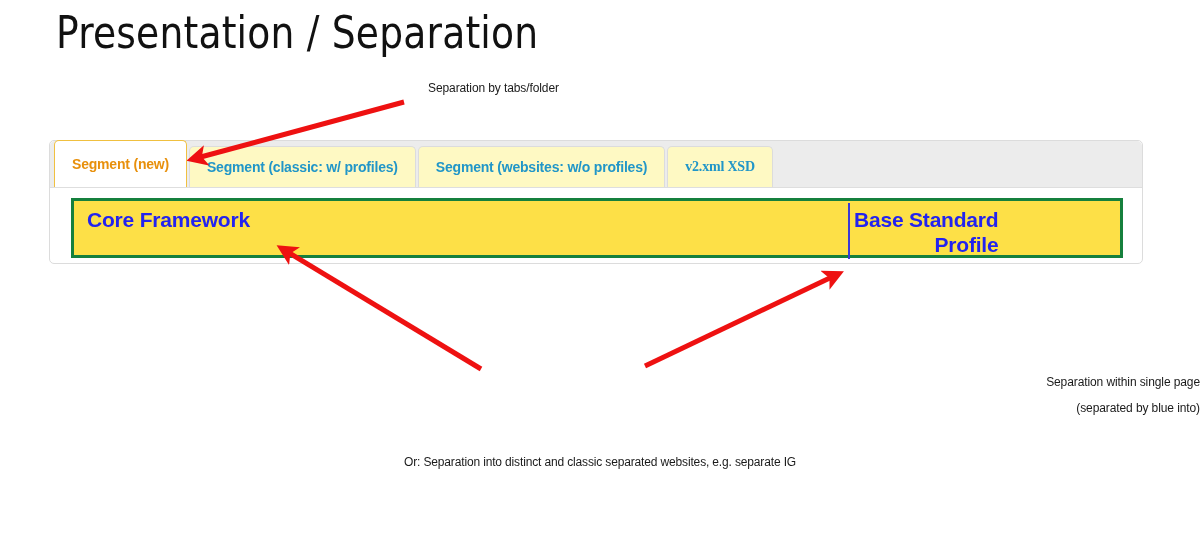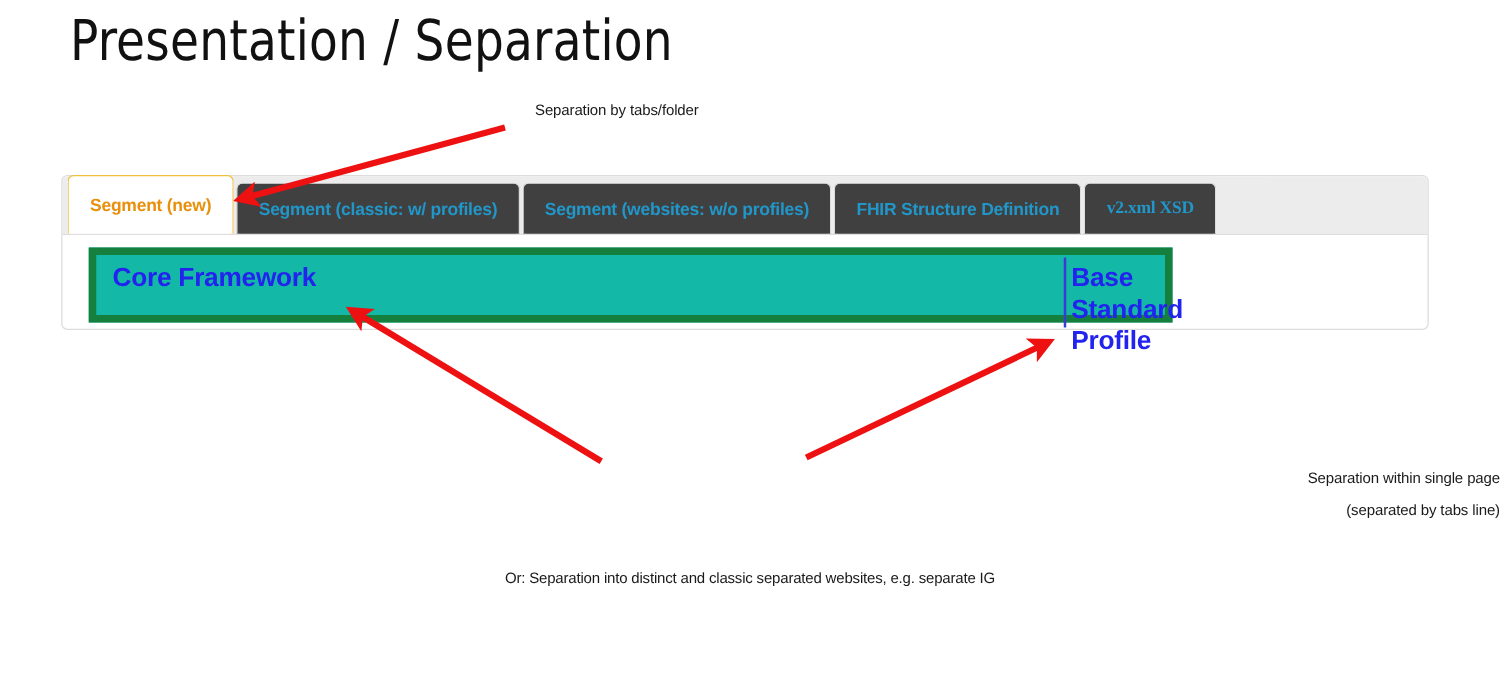--- a/index.html
+++ b/index.html
@@ -68,20 +68,21 @@
   #tab-widget {
     position: absolute;
     left: 49px;
     top: 140px;
     width: 1094px;
     height: 124px;
     background: #ffffff;
     border: 1px solid #dcdcdc;
     border-radius: 5px;
     box-sizing: border-box;
+    text-align: right;
   }
 
   #tab-strip {
     position: absolute;
     left: 0; top: 0;
     right: 0;
     height: 47px;
     background: #ececec;
     border-radius: 5px 5px 0 0;
     border-bottom: 1px solid #dedede;
@@ -96,21 +97,21 @@
     height: 41px;
     margin-top: 0;
     padding: 0 17px;
     display: flex;
     align-items: center;
     justify-content: center;
     font-size: 14px;
     font-weight: bold;
     letter-spacing: -0.2px;
     white-space: nowrap;
-    background: #404040;
+    background: #fef9c3;
     color: #2196c8;
     border: 1px solid #dcdcdc;
     border-bottom: none;
     border-radius: 5px 5px 0 0;
     box-sizing: border-box;
     margin-right: 2px;
   }
   .tab.active {
     background: #ffffff;
     color: #e8900c;
@@ -118,24 +119,24 @@
     height: 47px;
     margin-top: 0;
     z-index: 3;
   }
 
   
   #content-panel {
     position: absolute;
     left: 21px;
     top: 57px;
-    width: 867px;
+    width: 1052px;
     height: 60px;
-    background: #14b8a6;
-    border: 6px solid #15803d;
+    background: #fde047;
+    border: 3px solid #15803d;
     box-sizing: border-box;
   }
 
   .panel-heading {
     position: absolute;
     font-size: 21px;
     font-weight: bold;
     color: #2323ef;
     line-height: 25px;
     letter-spacing: -0.2px;
@@ -155,39 +156,36 @@
 </style>
 </head>
 <body>
 
 <div id="slide-title">Presentation / Separation</div>
 
 <div class="caption" id="caption-tabs">Separation by tabs/folder</div>
 
 <div class="caption" id="caption-single-page">
   <span class="cap-line">Separation within single page</span>
-  <span class="cap-line">(separated by tabs line)</span>
+  <span class="cap-line">(separated by blue into)</span>
 </div>
 
 <div class="caption" id="caption-websites">Or: Separation into distinct and classic separated websites, e.g.  separate IG</div>
 
 <div id="tab-widget">
 
   <div id="tab-strip" style="background: rgb(236, 236, 236);">
     <div class="tab active" style="color: rgb(232, 144, 12); border-color: rgb(240, 192, 64);">
       <span>Segment (new)</span>
     </div>
     <div class="tab" style="color: rgb(33, 150, 200);">
       <span>Segment (classic: w/ profiles)</span>
     </div>
     <div class="tab" style="color: rgb(33, 150, 200);">
       <span>Segment (websites: w/o profiles)</span>
-    </div>
-    <div class="tab" style="color: rgb(33, 150, 200);">
-      <span>FHIR Structure Definition</span>
     </div>
     <div class="tab" style="color: rgb(33, 150, 200); font-family: Liberation Serif, serif;">
       <span>v2.xml XSD</span>
     </div>
   </div>
 
   <div id="content-panel">
     <div class="panel-heading" id="core-framework-heading" style="color: rgb(35, 35, 239);">Core Framework</div>
     <div id="blue-divider" style="background: rgb(58, 58, 216);"></div>
     <div class="panel-heading" id="base-standard-heading" style="color: rgb(35, 35, 239);">Base Standard

